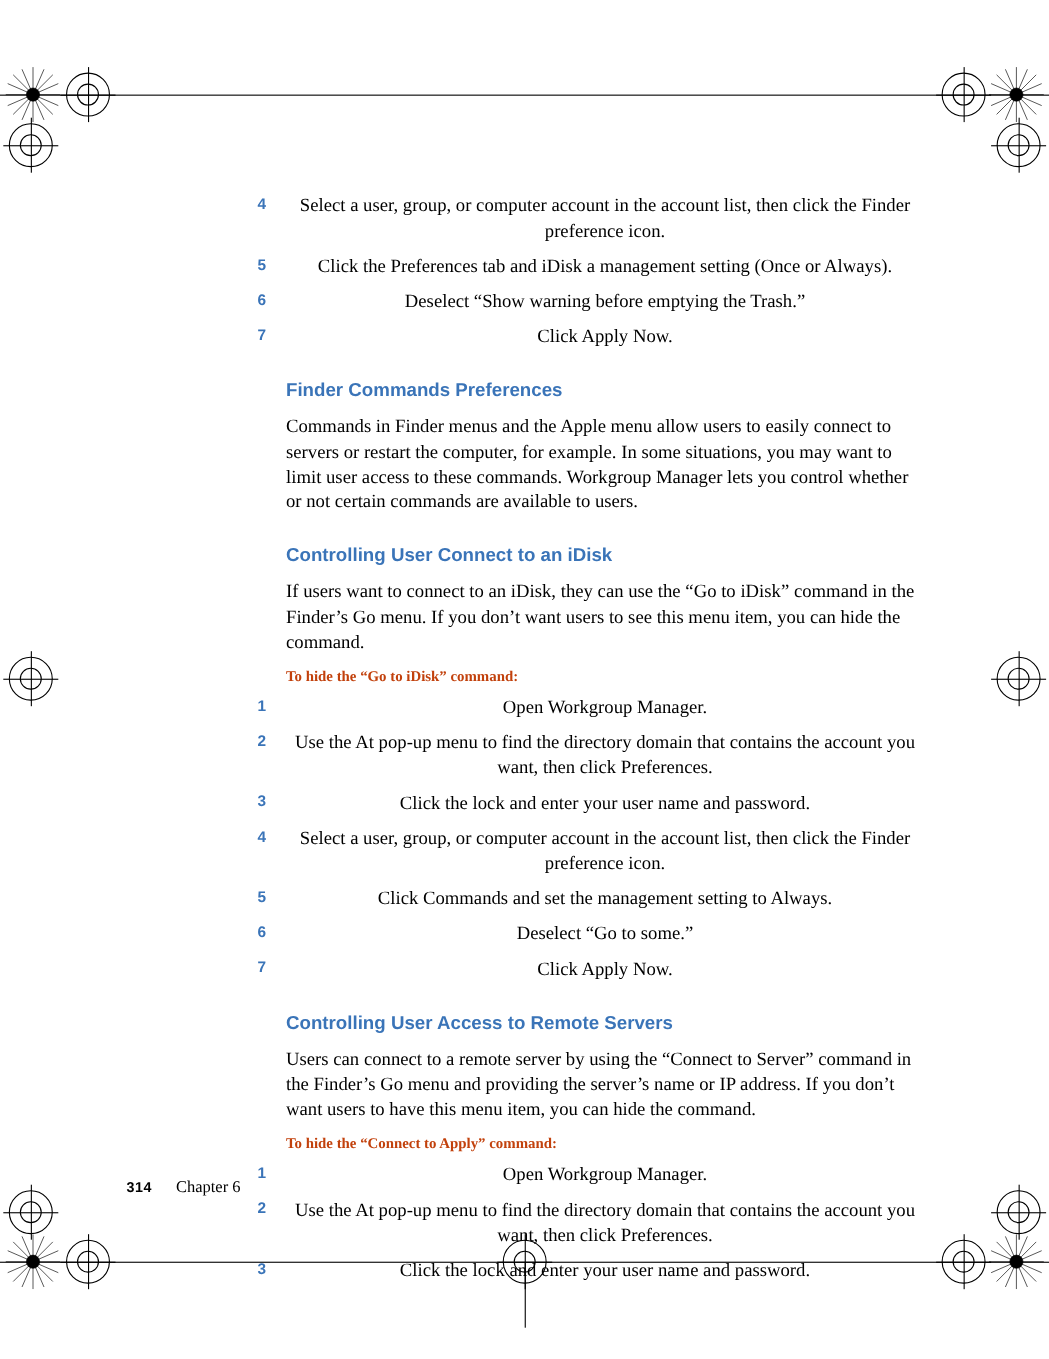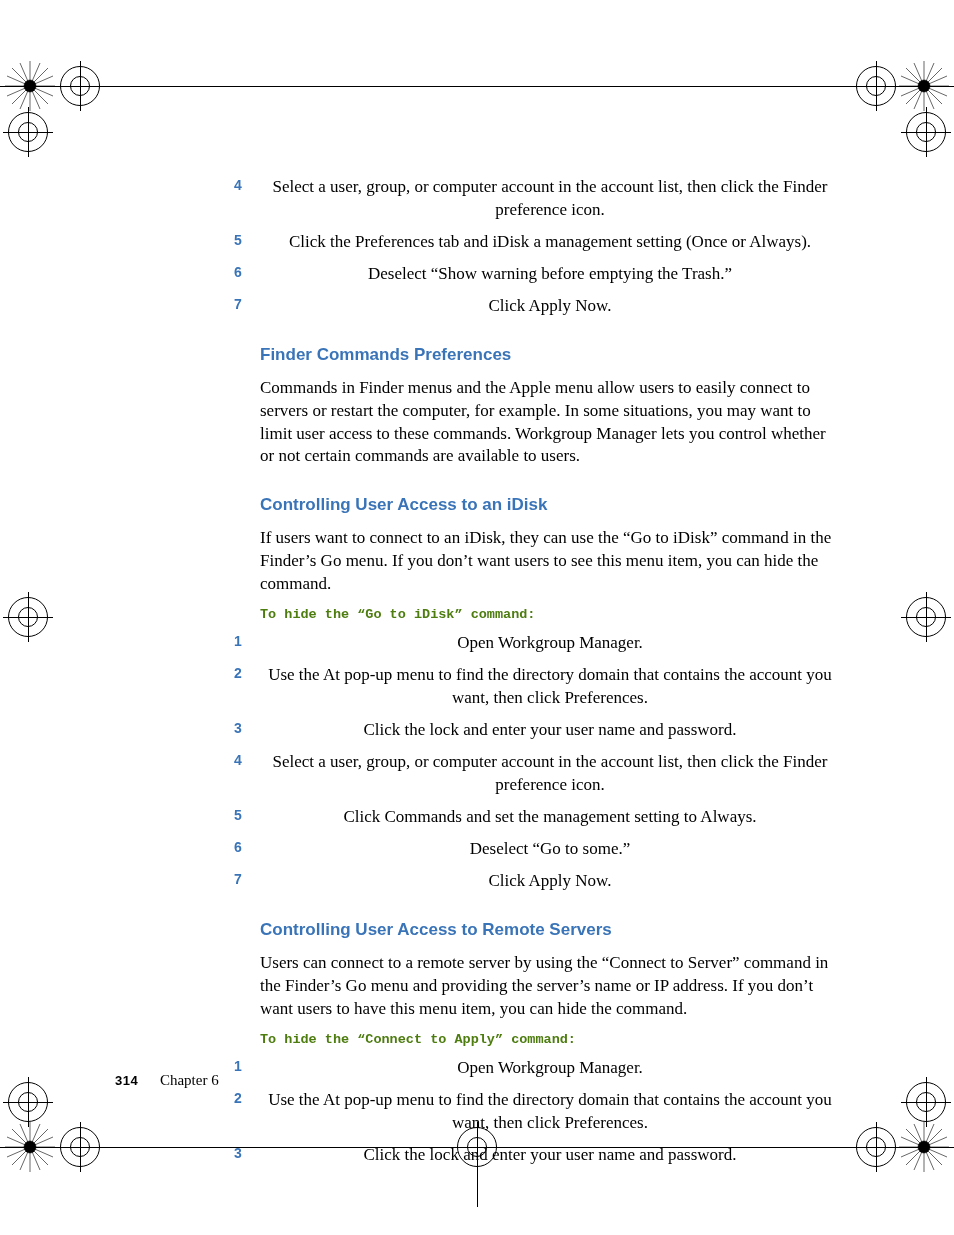--- a/index.html
+++ b/index.html
@@ -102,24 +102,24 @@
     font-size: 17px;
     font-weight: 800;
     color: #3a74b8;
     margin-top: 26px;
     margin-bottom: 10px;
   }
   .para {
     margin-bottom: 10px;
   }
   .sub-heading {
-    font-family: Liberation Mono, monospace;
+    font-family: Liberation Serif, serif;
     font-size: 13.5px;
     font-weight: 800;
-    color: #4d7c0f;
+    color: #c2410c;
     margin-top: 10px;
     margin-bottom: 8px;
   }
   .footer {
     position: absolute;
     left: 115px;
     top: 1070px;
     font-size: 15px;
   }
   .footer .pnum {
@@ -293,21 +293,21 @@
     <span class="step-text">Deselect “Show warning before emptying the Trash.”</span>
   </div>
   <div class="step-row">
     <span class="step-num">7</span>
     <span class="step-text">Click Apply Now.</span>
   </div>
 
   <div class="heading-blue">Finder Commands Preferences</div>
   <div class="para">Commands in Finder menus and the Apple menu allow users to easily connect to servers or restart the computer, for example. In some situations, you may want to limit user access to these commands. Workgroup Manager lets you control whether or not certain commands are available to users.</div>
 
-  <div class="heading-blue">Controlling User Access to an iDisk</div>
+  <div class="heading-blue">Controlling User Connect to an iDisk</div>
   <div class="para">If users want to connect to an iDisk, they can use the “Go to iDisk” command in the Finder’s Go menu. If you don’t want users to see this menu item, you can hide the command.</div>
   <div class="sub-heading">To hide the “Go to iDisk” command:</div>
 
   <div class="step-row">
     <span class="step-num">1</span>
     <span class="step-text">Open Workgroup Manager.</span>
   </div>
   <div class="step-row">
     <span class="step-num">2</span>
     <span class="step-text">Use the At pop-up menu to find the directory domain that contains the account you want, then click Preferences.</span>

